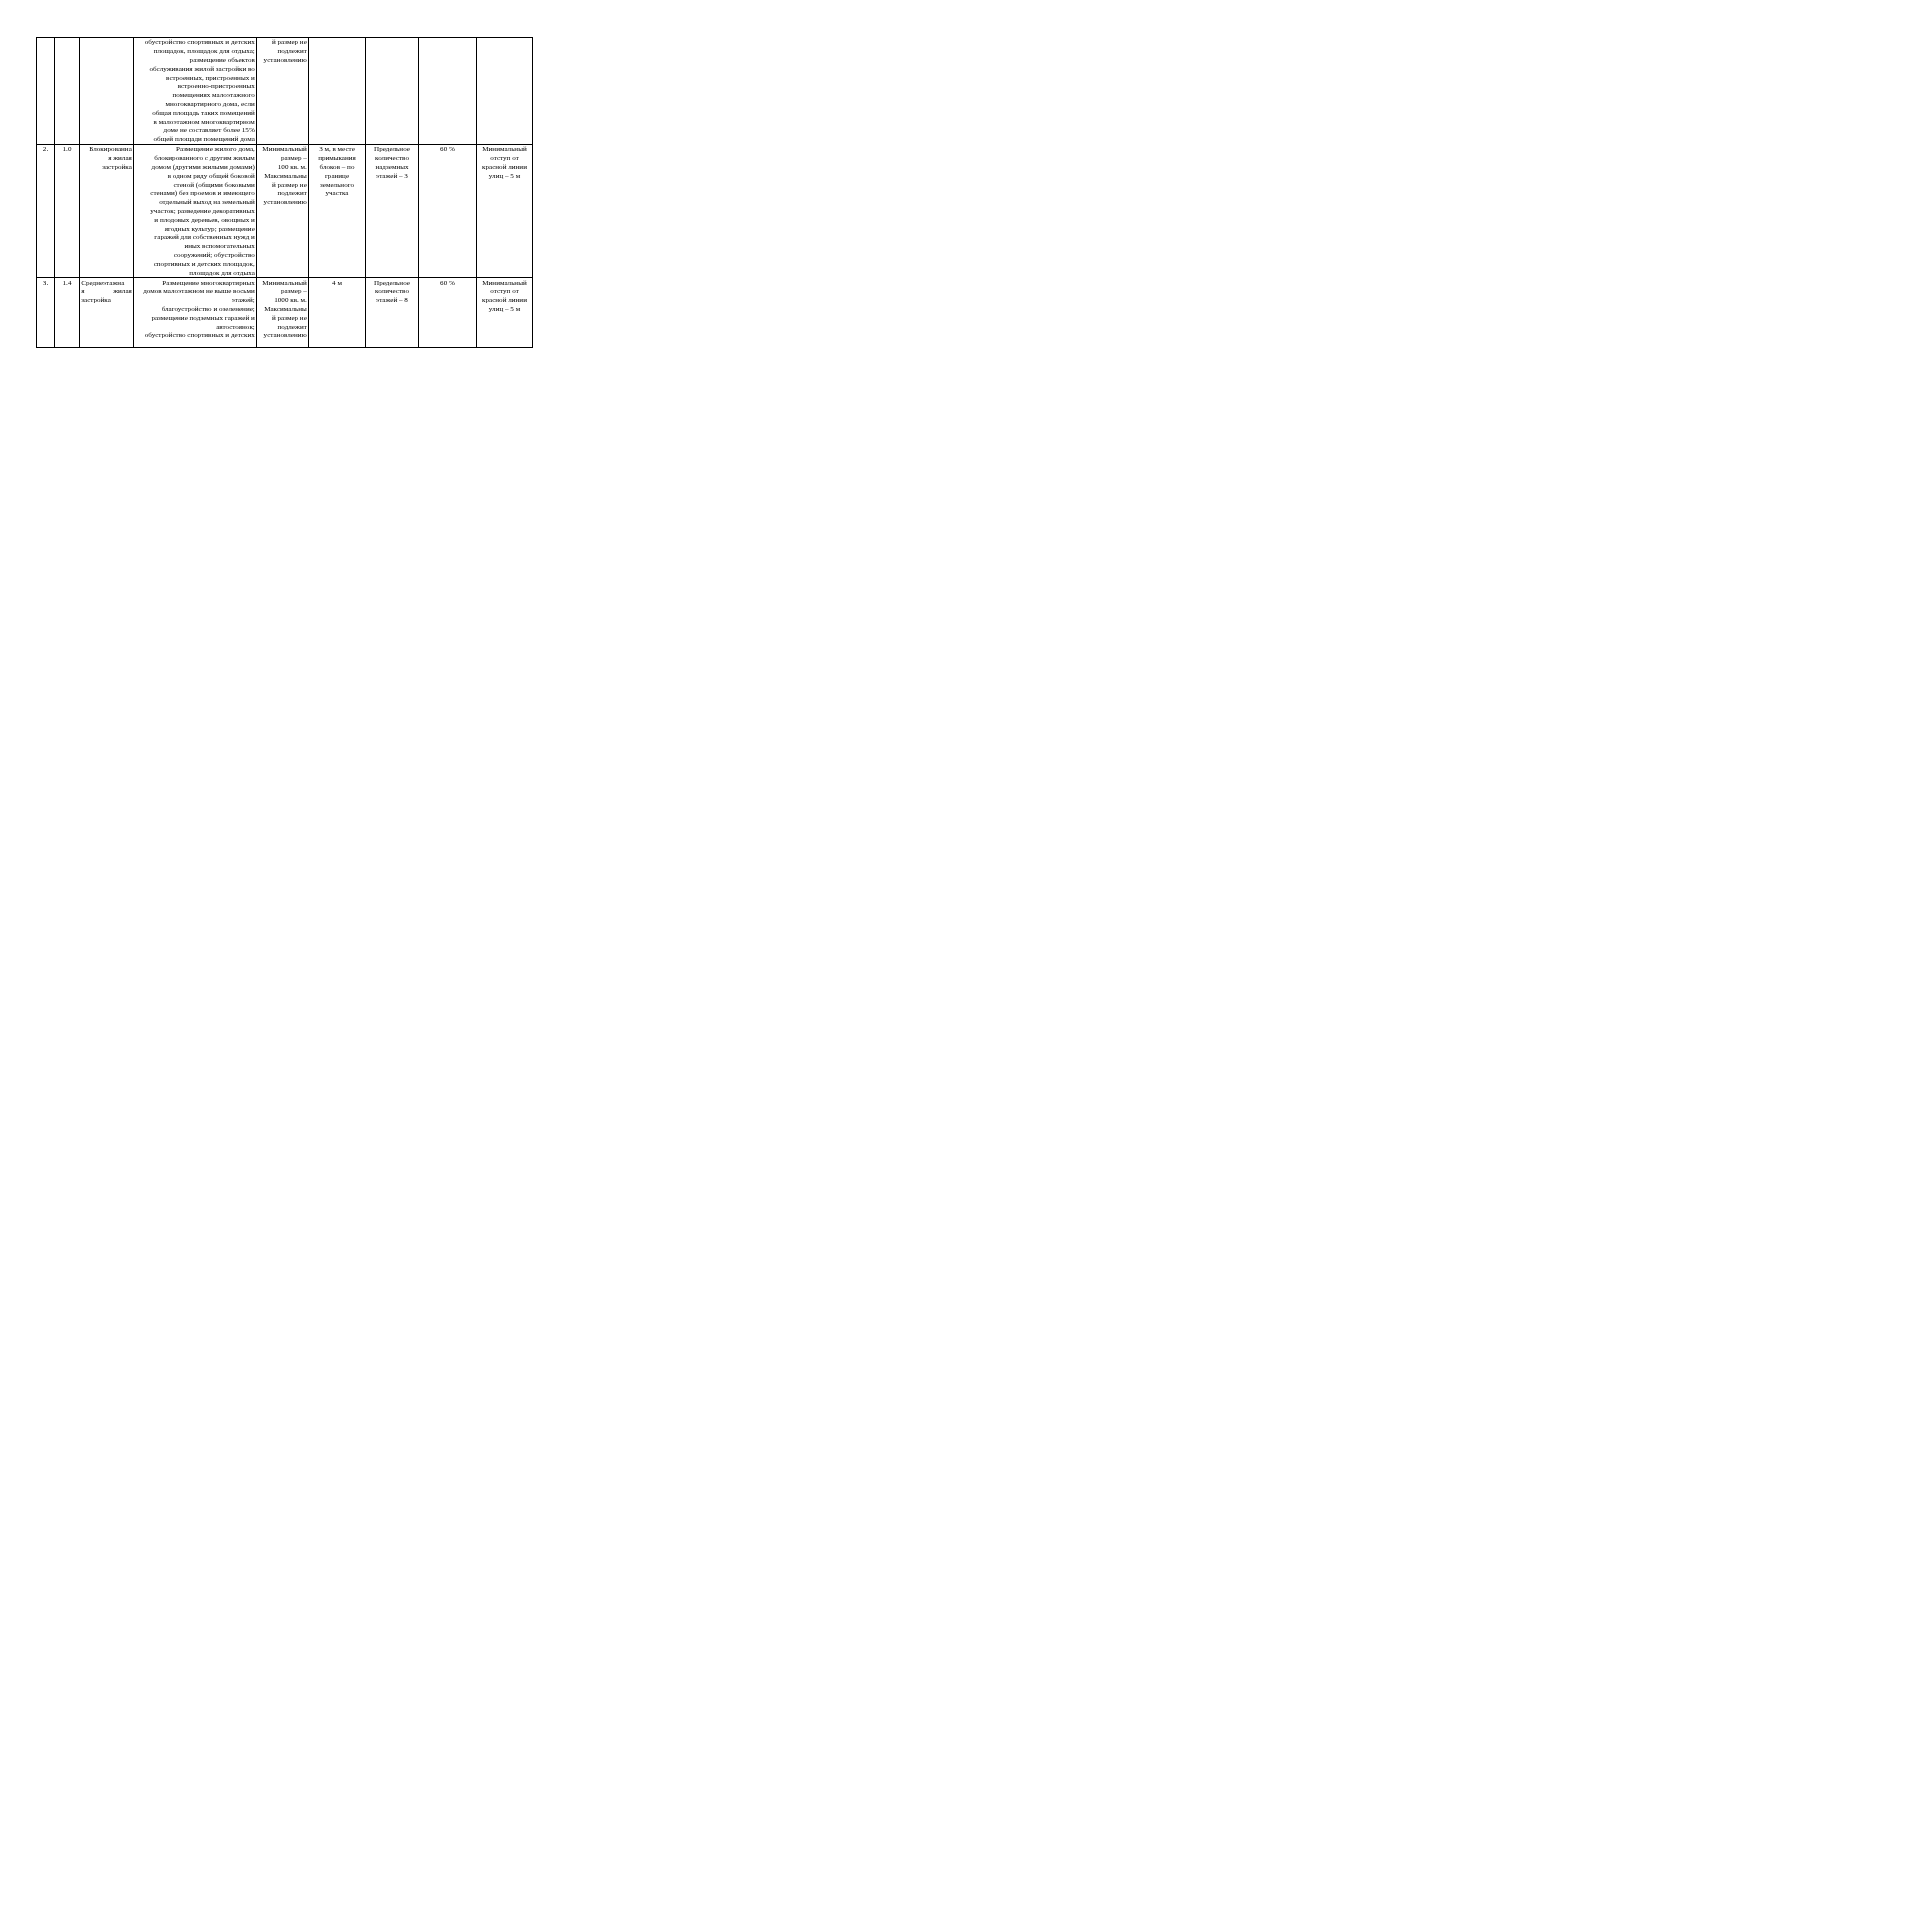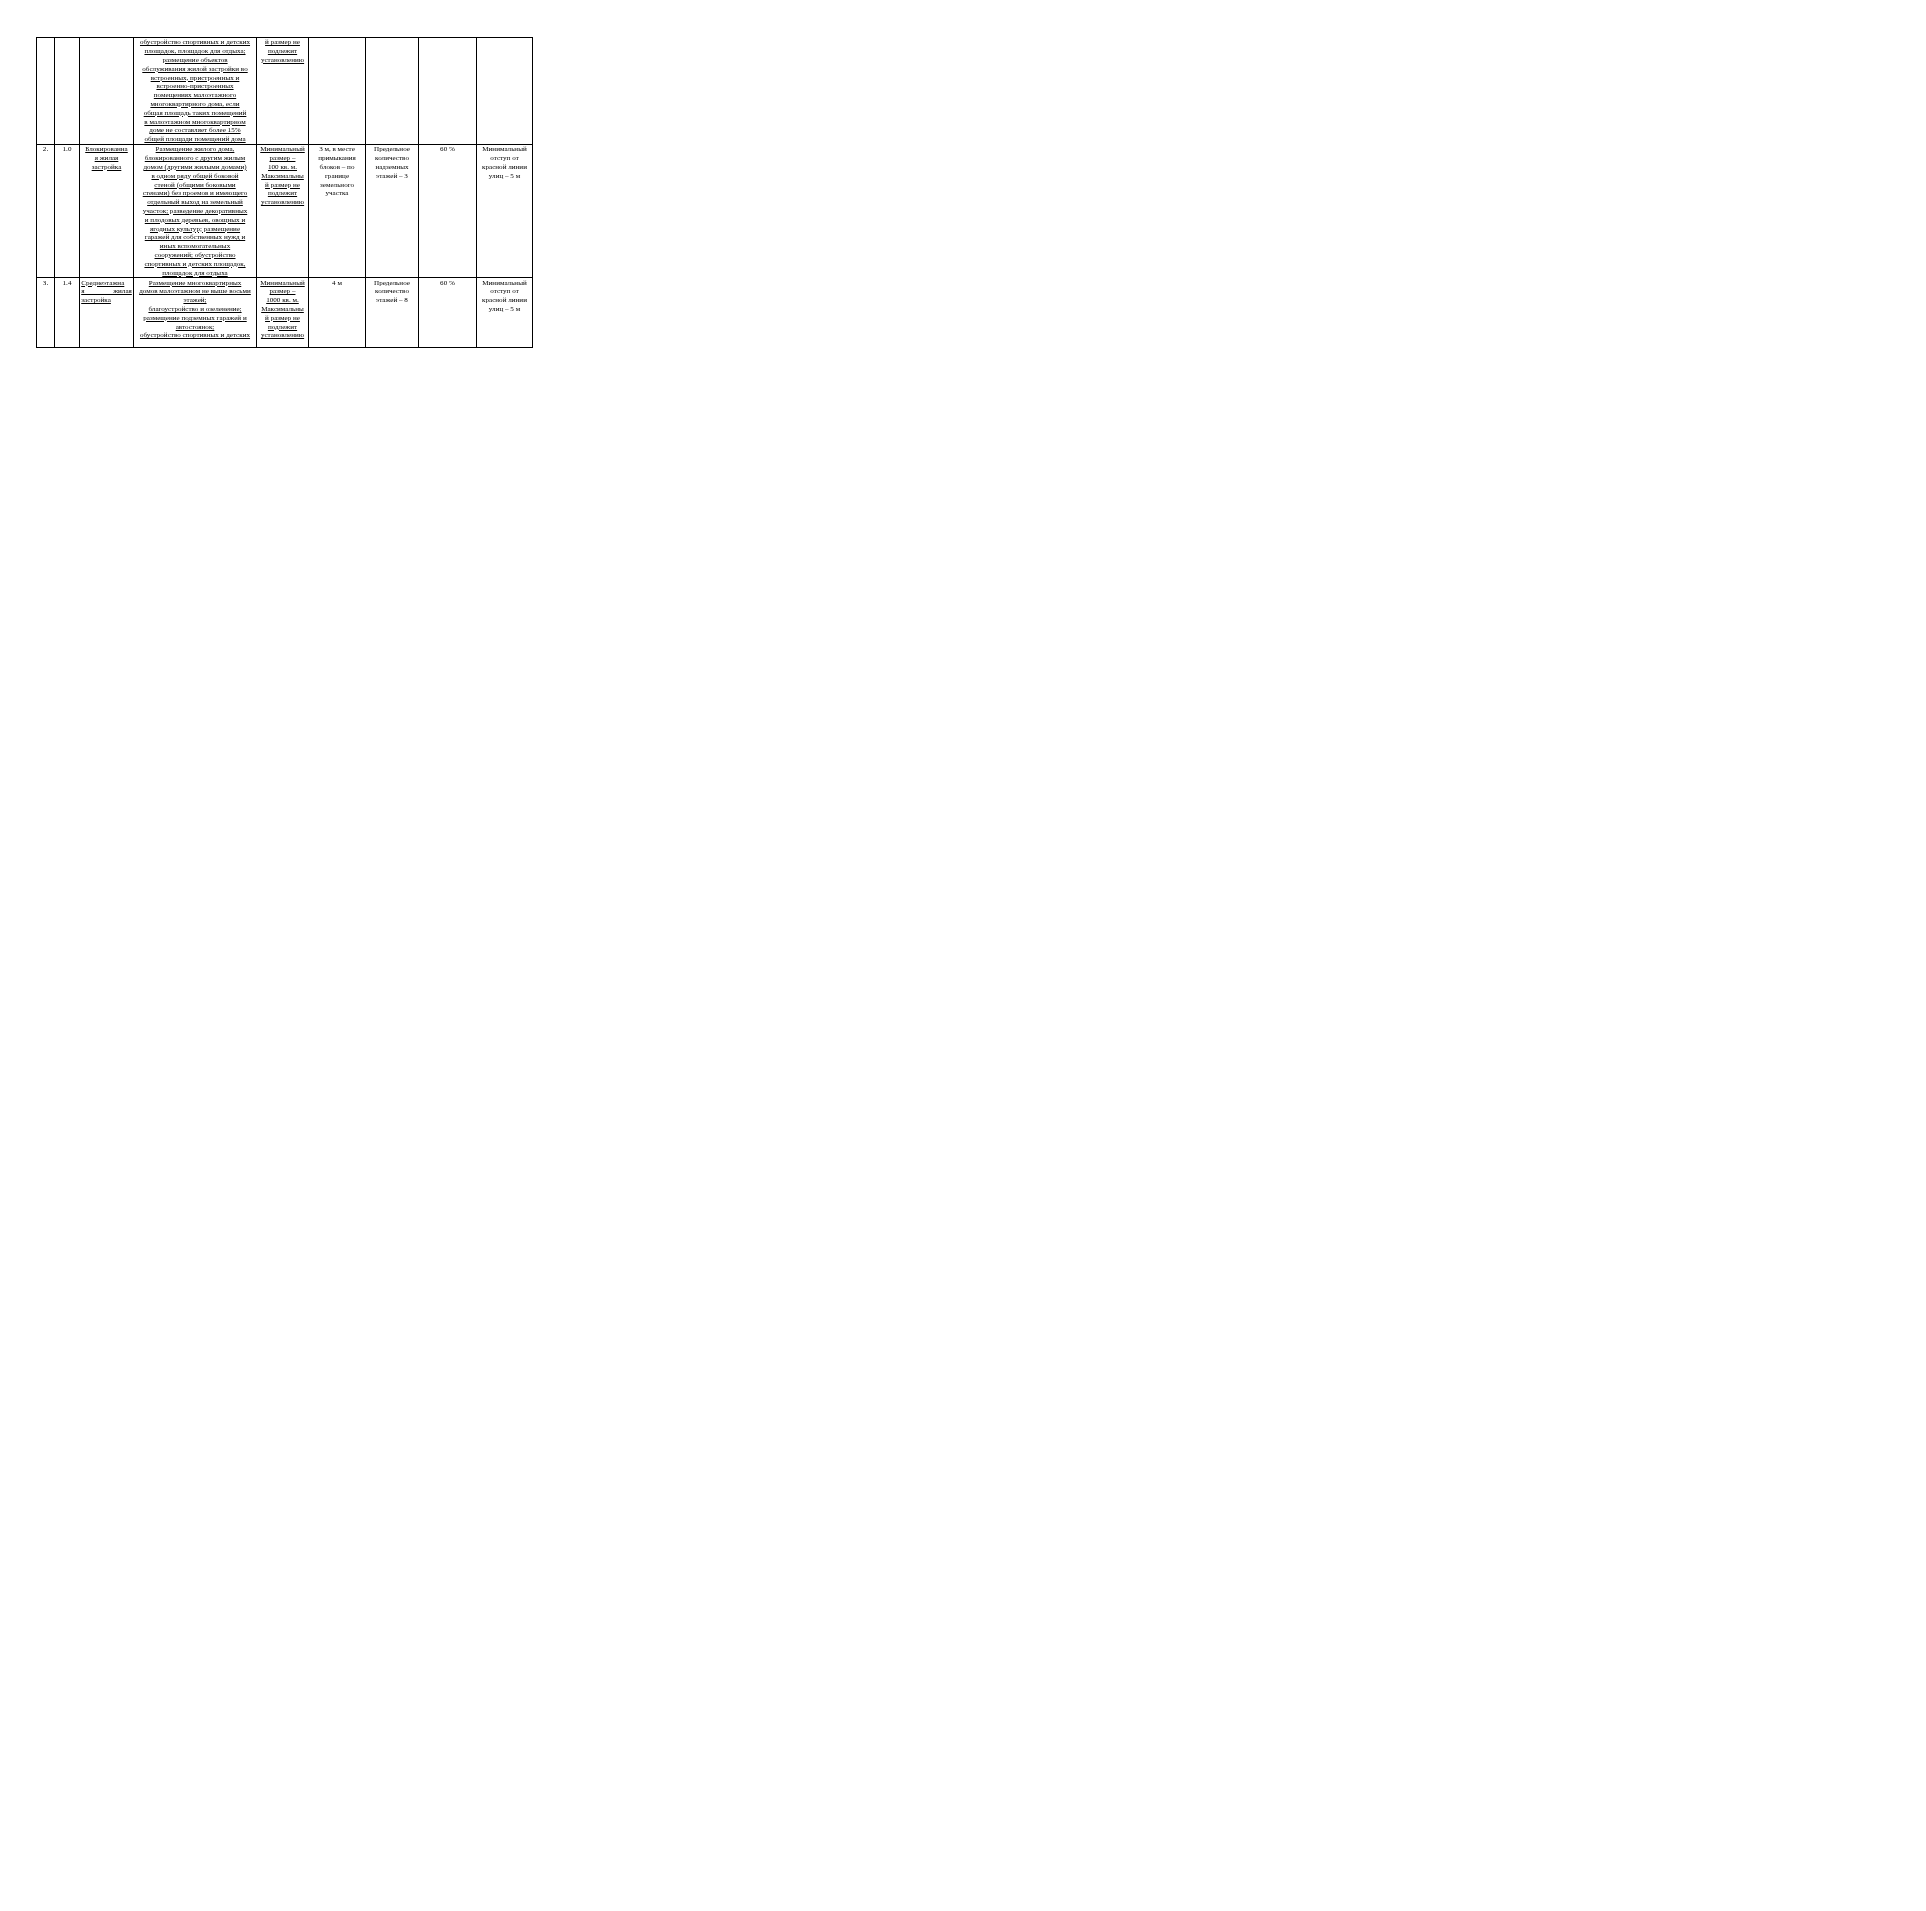--- a/index.html
+++ b/index.html
@@ -34,21 +34,21 @@
     font-size: 7.1px;
     line-height: 8.8px;
     white-space: pre-line;
     overflow: hidden;
     word-wrap: break-word;
   }
   tr.row-1 { height: 106px; }
   tr.row-2 { height: 133px; }
   tr.row-3 { height: 70px; }
   td.align-center { text-align: center; }
-  td.align-left   { text-align: center; text-decoration: underline; }
+  td.align-left   { text-align: right; }
   
   td.stretch-lines { text-align-last: justify; margin-top: 20px; }
 </style>
 </head>
 <body>
 
 <div class="page">
   <table class="reg-table">
     <colgroup>
       <col style="width:18px">

